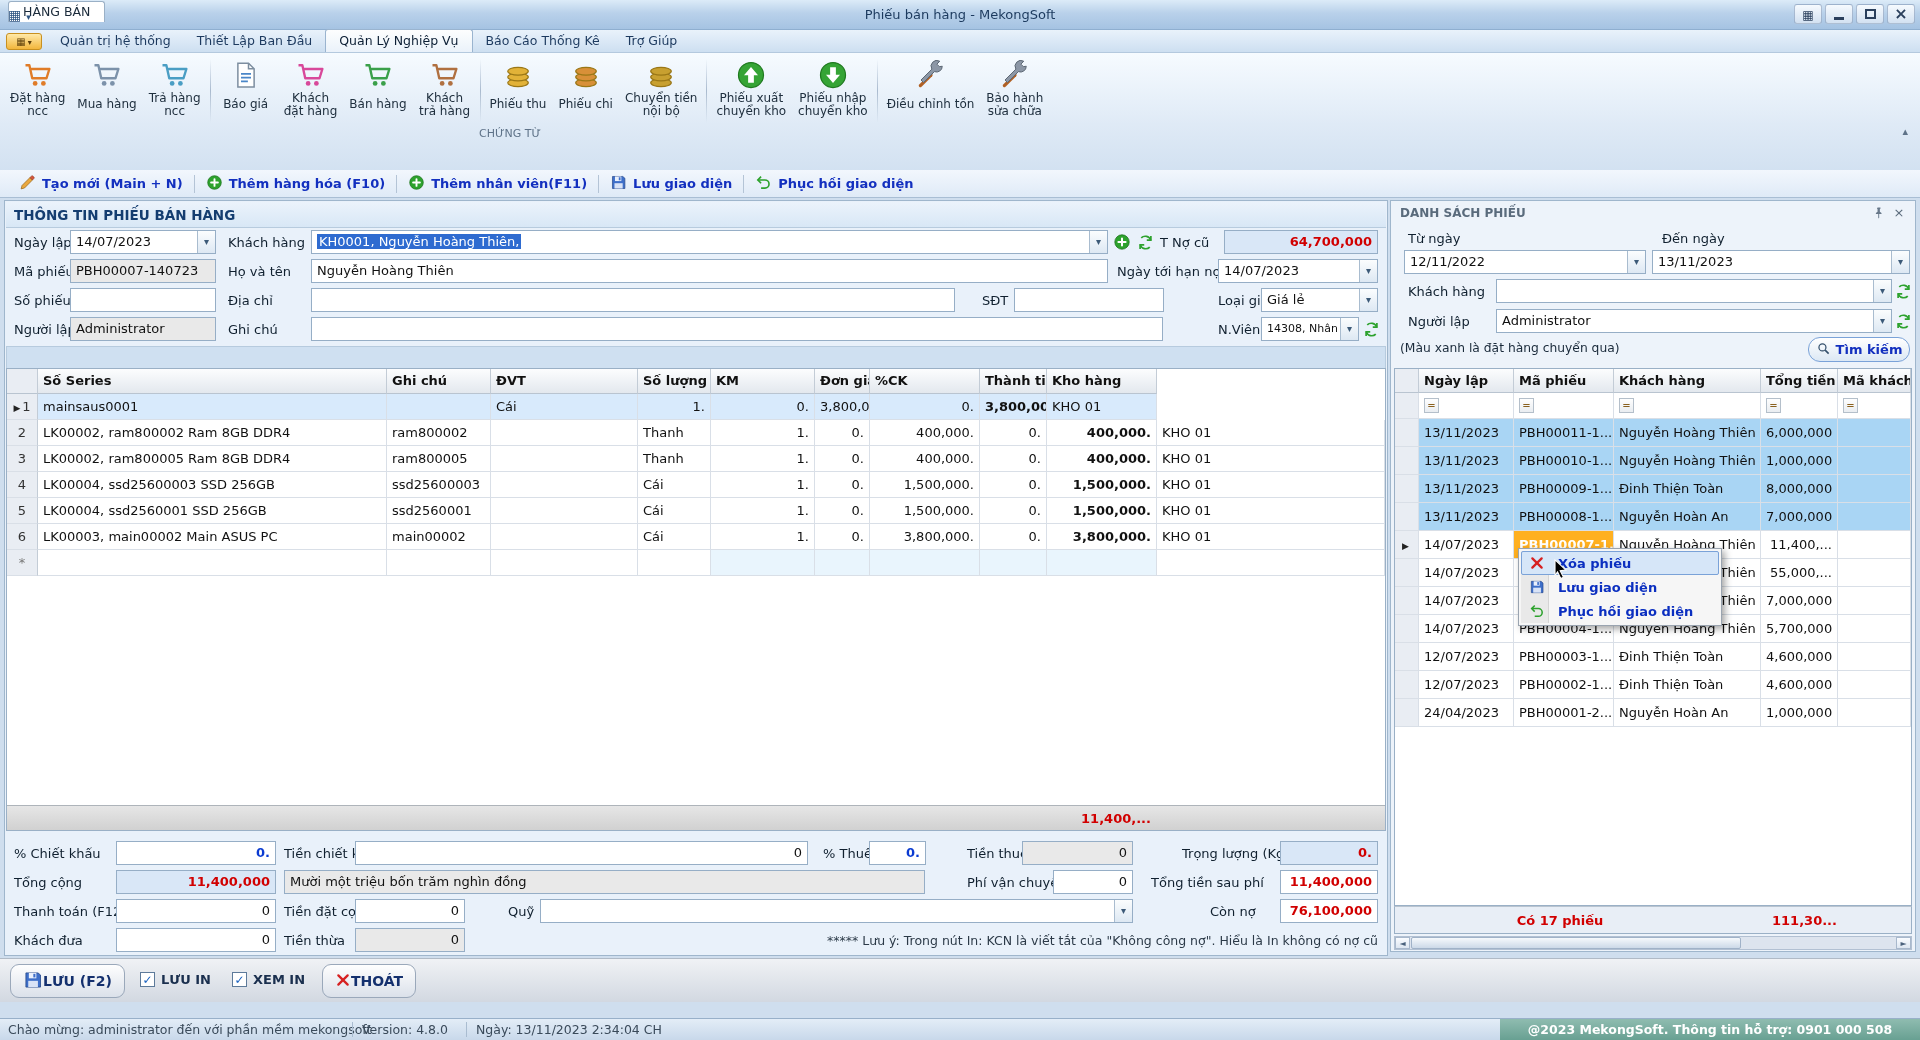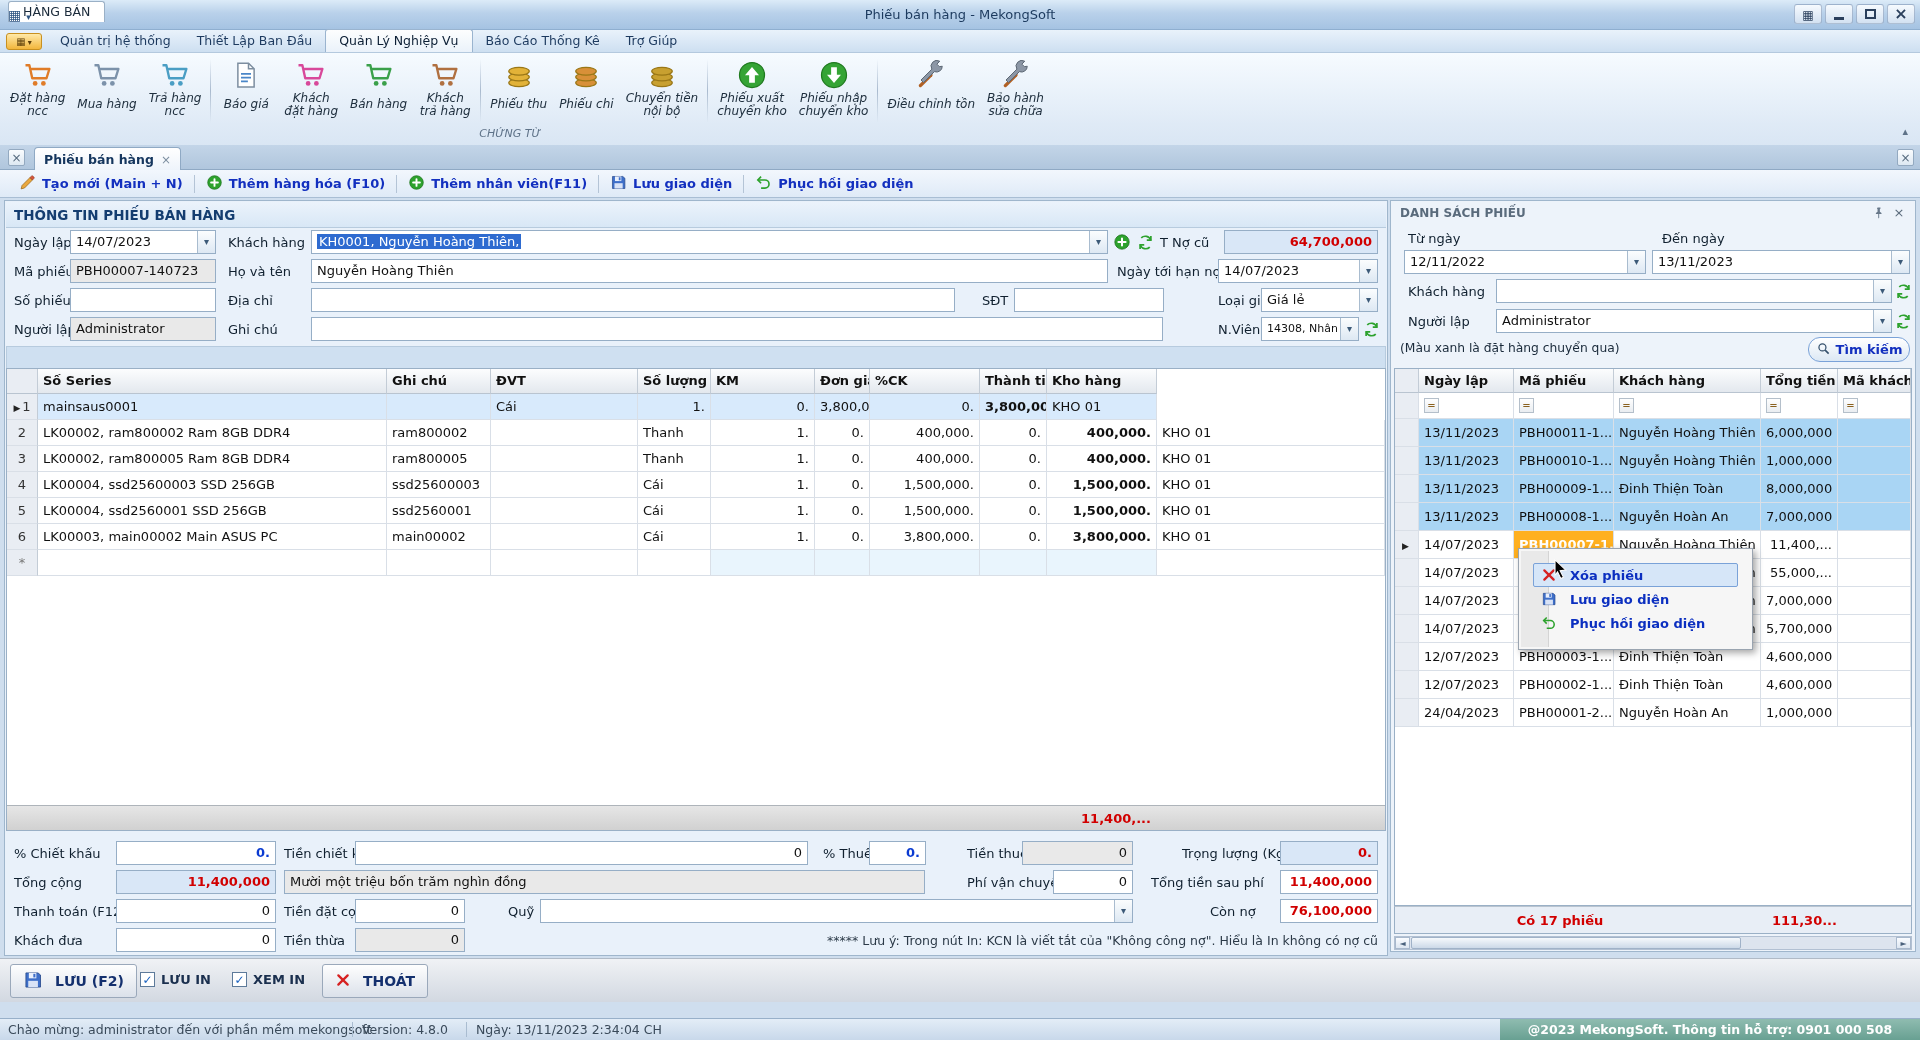--- a/index.html
+++ b/index.html
@@ -23,21 +23,21 @@
 
 .menubar{position:absolute;left:0;top:30px;width:100%;height:23px;background:linear-gradient(#e9f2fb,#cddff1);display:flex;align-items:flex-end;padding-left:4px;border-bottom:1px solid #b4c9de;}
 .appmenu{width:36px;height:17px;margin:0 5px 2px 2px;border-radius:3px;background:linear-gradient(#ffe9a8,#f2b63c);border:1px solid #c89020;display:flex;align-items:center;justify-content:center;gap:2px;}
 .appmenu i{font-style:normal;font-size:10px;color:#5a3c08;}
 .appmenu i.car::before{content:"▾";font-size:8px;}
 .appmenu i.grd::before{content:"▦";}
 .mtab{padding:3px 13px 4px;font-size:12.5px;color:#1d3a5f;white-space:nowrap;}
 .mtab.active{background:linear-gradient(#fdfefe,#eaf2fa);border:1px solid #9ab4cf;border-bottom:none;border-radius:3px 3px 0 0;color:#0c1f35;}
 
 
-.ribbon{position:absolute;left:0;top:53px;width:100%;height:120px;background:linear-gradient(#f6fbff,#dfeaf6 60%,#d2e1f1);border-bottom:1px solid #9ab4cf;font-style:italic;}
+.ribbon{position:absolute;left:0;top:53px;width:100%;height:120px;background:linear-gradient(#f6fbff,#dfeaf6 60%,#d2e1f1);border-bottom:1px solid #9ab4cf;}
 .rbar{position:absolute;left:4px;top:3px;height:70px;display:flex;align-items:stretch;}
 .rbtn{min-width:64px;padding:2px 6px 0;display:flex;flex-direction:column;align-items:center;}
 .ric{height:33px;display:flex;align-items:center;}
 .rlines{display:flex;flex-direction:column;align-items:center;justify-content:center;min-height:28px;line-height:13.5px;font-size:12px;color:#20303f;text-align:center;}
 .rsep{width:1px;background:linear-gradient(transparent,#a9bace,transparent);margin:3px 3px;}
 .rgroup{position:absolute;left:0;top:74px;width:1020px;text-align:center;font-size:11px;color:#5e7288;}
 .rcollapse{position:absolute;right:12px;top:70px;}
 .rcollapse::before{content:"▴";font-size:11px;color:#5e7288;}
 
 
@@ -112,27 +112,27 @@
 .rf-sum{position:absolute;left:362px;width:80px;text-align:right;color:#d10000;font-weight:bold;line-height:27px;}
 .hscroll{position:absolute;left:1394px;top:936px;width:518px;height:14px;background:#dde4ee;border:1px solid #b2c0d2;}
 .hs-btn{position:absolute;top:0;width:15px;height:12px;background:linear-gradient(#fafcff,#dde6f1);border:1px solid #a8b8cc;font-size:8px;color:#4a617c;text-align:center;line-height:11px;}
 .hs-thumb{position:absolute;left:16px;top:0;width:330px;height:12px;background:linear-gradient(#f6f9fc,#ccd9e8);border:1px solid #a0b2c8;border-radius:2px;}
 
 
 .note-text{position:absolute;left:478px;top:930px;width:900px;height:22px;line-height:22px;text-align:right;font-size:12.5px;color:#2c3a48;white-space:nowrap;}
 
 
 .footerband{position:absolute;left:0;top:958px;width:100%;height:44px;background:linear-gradient(#f0f2f5,#d2d8e1);border-top:1px solid #b0bac6;}
-.bigbtn{position:absolute;height:34px;top:5px;display:flex;align-items:center;gap:12px;padding:0 12px;background:linear-gradient(#fefefe,#dbe1ea);border:1px solid #9aa8ba;border-radius:3px;font-weight:bold;color:#14306e;font-size:14px;}
+.bigbtn{position:absolute;height:34px;top:5px;display:flex;align-items:center;gap:0;padding:0 12px;background:linear-gradient(#fefefe,#dbe1ea);border:1px solid #9aa8ba;border-radius:9px;font-weight:bold;color:#14306e;font-size:14px;}
 .chk{position:absolute;top:13px;display:flex;align-items:center;gap:6px;font-weight:bold;color:#1a2f4e;font-size:13px;}
 .cbox{width:15px;height:15px;border:1px solid #5d7a9a;background:#fff;display:flex;align-items:center;justify-content:center;font-size:12px;color:#1660c0;}
 .cbox::before{content:"✓";}
 
 
-.cmenu{position:absolute;left:1518px;top:548px;width:235px;background:#f6f6f6;border:1px solid #9aa4b0;box-shadow:3px 3px 7px rgba(0,0,0,.35);z-index:60;padding:14px;}
+.cmenu{position:absolute;left:1518px;top:548px;width:204px;background:#f6f6f6;border:1px solid #9aa4b0;box-shadow:3px 3px 7px rgba(0,0,0,.35);z-index:60;padding:2px;}
 .cmenu::before{content:"";position:absolute;left:2px;top:2px;bottom:2px;width:27px;background:#e9e9e9;border-right:1px solid #d4d4d4;}
 .citem{position:relative;display:flex;align-items:center;height:24px;gap:11px;padding:0 6px 0 5px;border:1px solid transparent;}
 .cic{width:20px;display:flex;justify-content:center;z-index:1;}
 .clbl{font-size:13px;font-weight:bold;color:#0b2fc0;z-index:1;white-space:nowrap;}
 .citem.hl{background:#d6e6f8;border:1px solid #7aa2d8;border-radius:2px;}
 .cursor{position:absolute;left:1550px;top:558px;z-index:70;}
 
 
 .searchbtn{position:absolute;left:1808px;top:337px;width:102px;height:25px;display:flex;align-items:center;justify-content:center;gap:5px;background:linear-gradient(#ffffff,#dce8f4);border:1px solid #7aa2d8;border-radius:12px;font-weight:bold;color:#1330bf;font-size:13px;}
 .hint{position:absolute;left:1400px;top:341px;font-size:12.3px;color:#1a2a3a;white-space:nowrap;}
@@ -366,28 +366,20 @@
           <span class="rlines">
             <span>Bảo hành</span>
             <span>sửa chữa</span>
           </span>
         </div>
       </div>
     <div class="rgroup">CHỨNG TỪ</div>
     <span class="rcollapse"></span>
   </div>
 
-  <div class="doctabs">
-    <span class="dtx" style="left:8px"></span>
-    <div class="doctab">
-      <span>Phiếu bán hàng</span>
-      <span class="dt-x"></span>
-    </div>
-    <span class="dtx" style="right:6px"></span>
-  </div>
 
   <div class="actionbar">
       <div class="aitem">
         <span><svg width="17" height="17" viewBox="0 0 24 24">
             <path d="M3 21l1.3-4.8L15.5 5l3.5 3.5L7.8 19.7z" fill="#eaa83e" stroke="#96651a" stroke-width="1"></path>
             <path d="M15.5 5l3.5 3.5 2-2a1.6 1.6 0 0 0 0-2.3l-1.2-1.2a1.6 1.6 0 0 0-2.3 0z" fill="#d4563a" stroke="#8d2f1d" stroke-width=".8"></path>
           </svg></span>
         <span class="albl">Tạo mới (Main + N)</span>
       </div>
       <div class="asep"></div>

